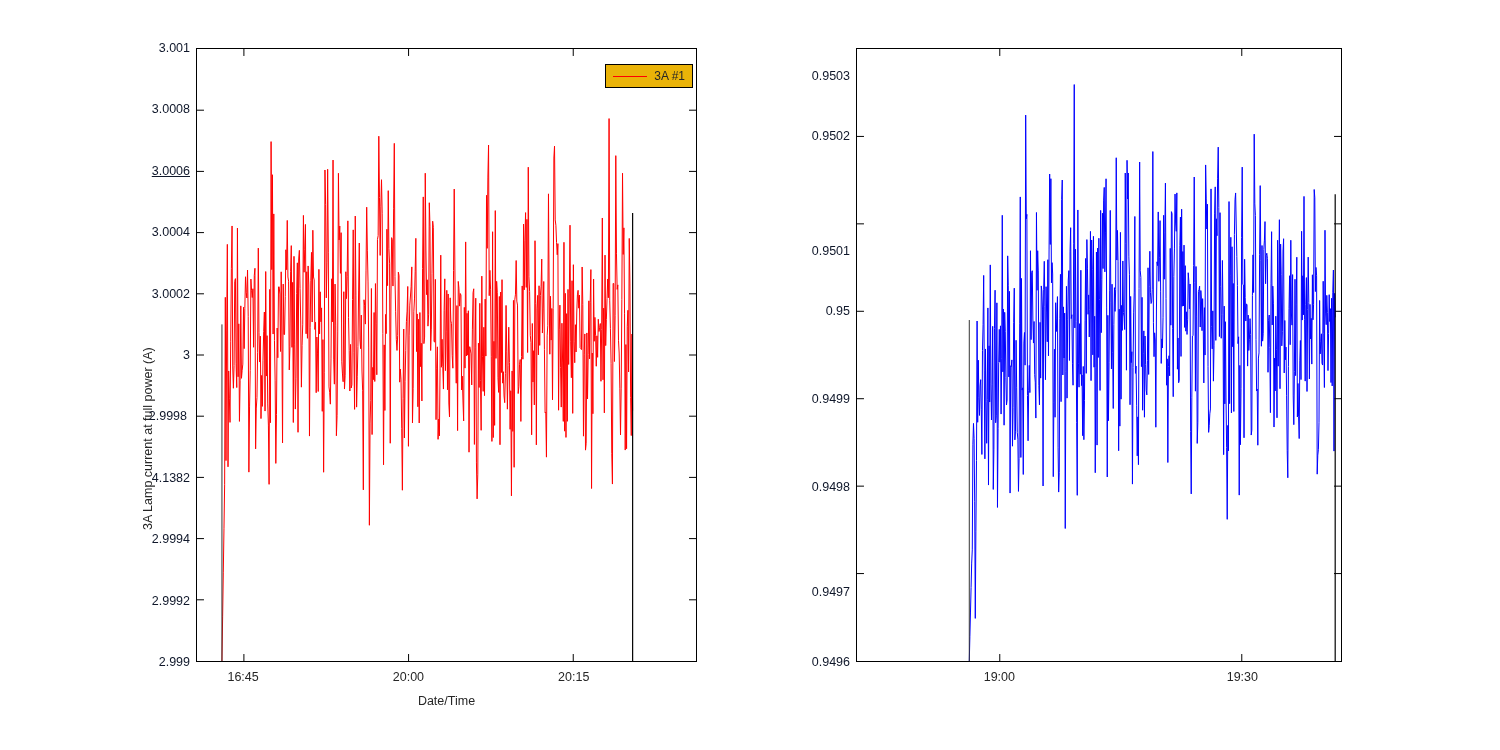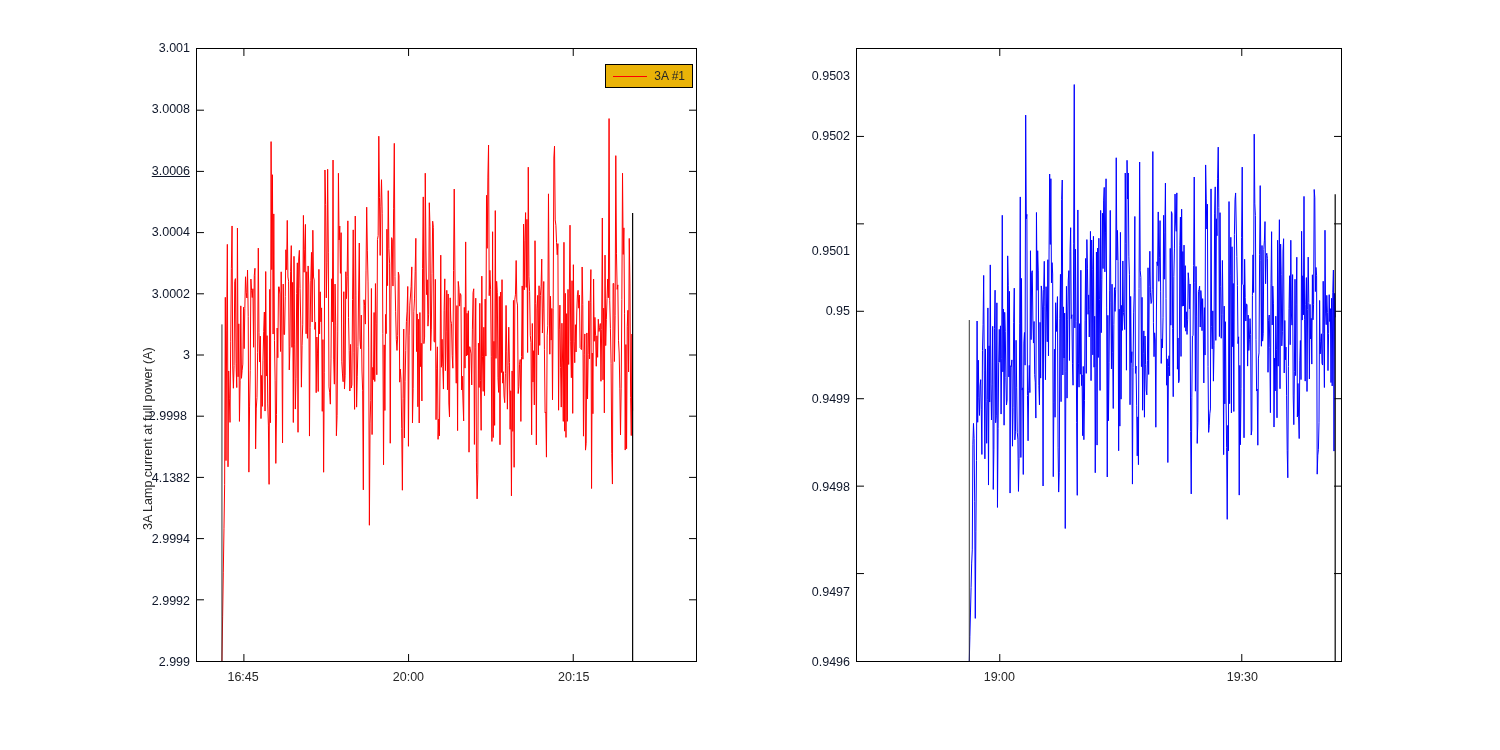--- a/index.html
+++ b/index.html
@@ -47,20 +47,21 @@
 </style>
 </head>
 <body>
 
 <div class="page">
 
   <div class="panel" id="panel-left">
 
 
     <div class="ylabel" id="ylabel-left">3A Lamp current at full power (A)</div>
+    <div class="xlabel" id="xlabel-left">Date/Time</div>
 
     <div class="annot" id="annot-left">Mean = 3.0001 +- 0.00030359 std</div>
 
     <div class="axes" id="axes-left">
       <svg class="plotsvg" id="svg-left" viewBox="0 0 501 614" preserveAspectRatio="none">
           <line x1="0" x2="7" y1="552.6" y2="552.6" stroke="#000" stroke-width="1"></line>
           <line x1="501" x2="494" y1="552.6" y2="552.6" stroke="#000" stroke-width="1"></line>
           <line x1="0" x2="7" y1="491.2" y2="491.2" stroke="#000" stroke-width="1"></line>
           <line x1="501" x2="494" y1="491.2" y2="491.2" stroke="#000" stroke-width="1"></line>
           <line x1="0" x2="7" y1="429.8" y2="429.8" stroke="#000" stroke-width="1"></line>

